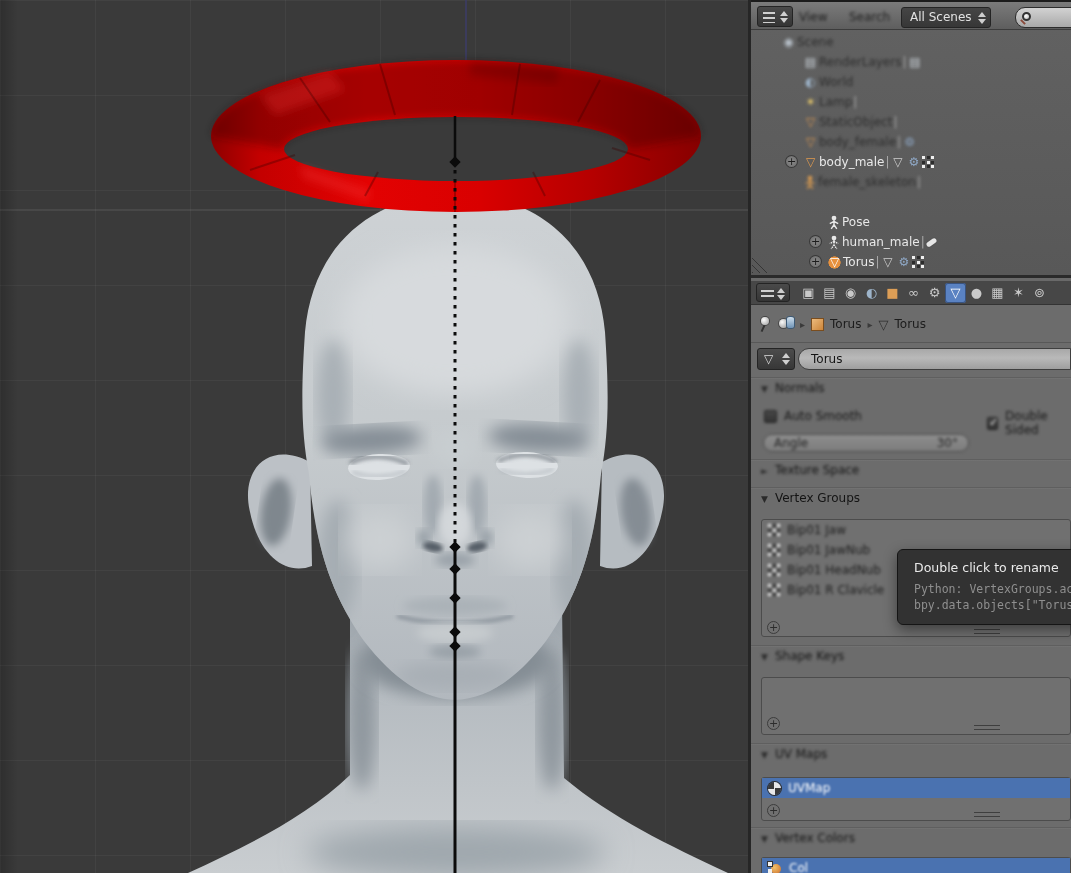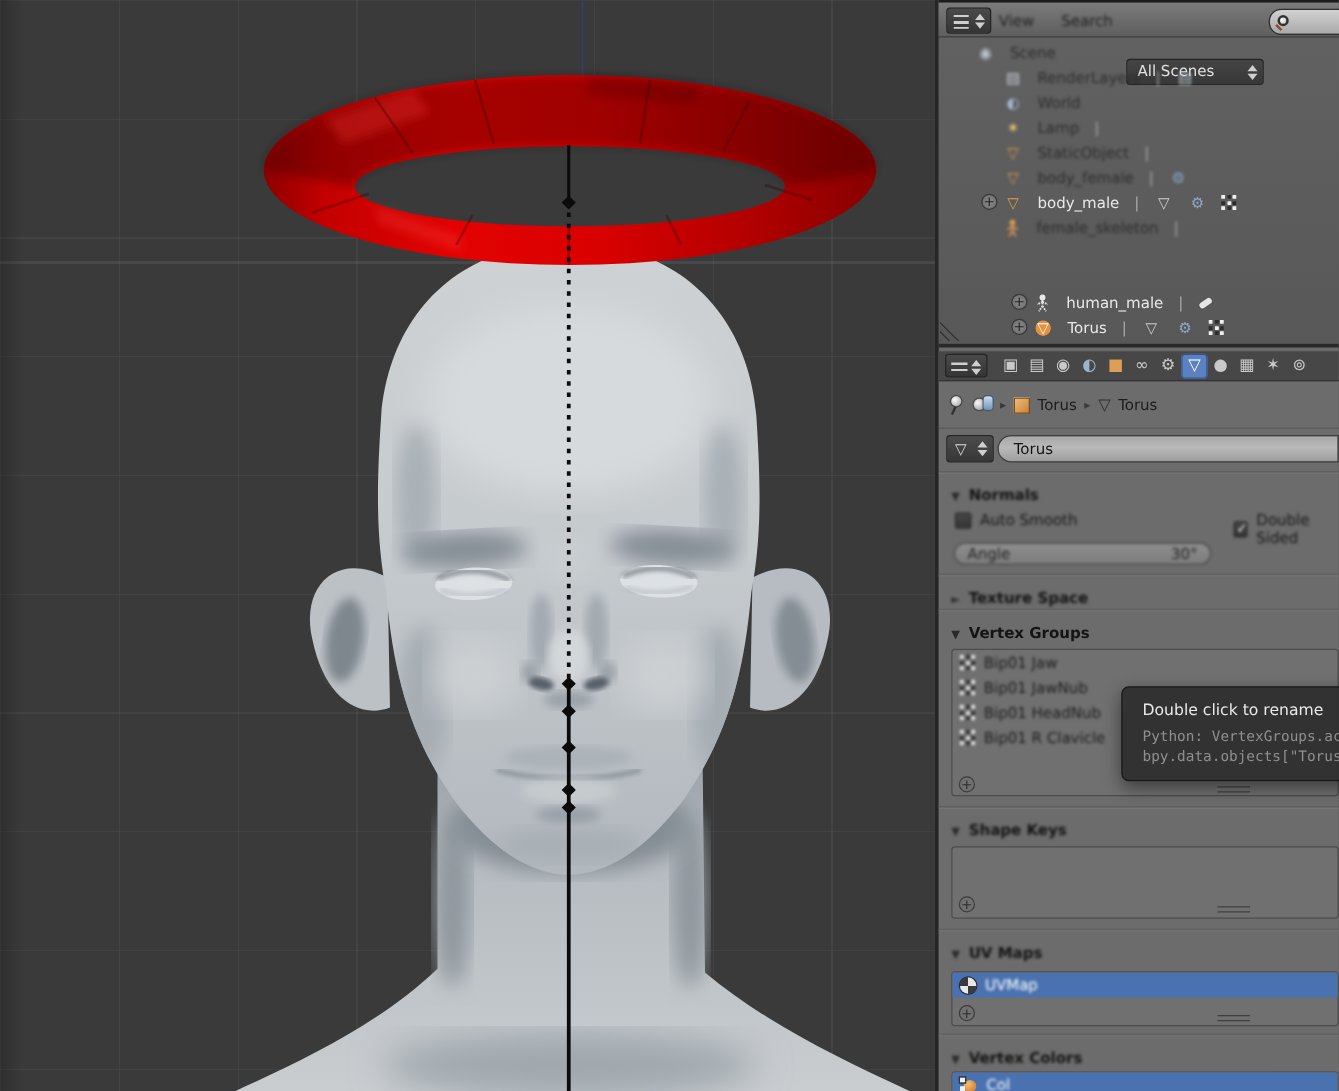--- a/index.html
+++ b/index.html
@@ -30,32 +30,32 @@
     background:linear-gradient(#4a4a4a,#353535); border:1px solid #242424; border-radius:3px; }
   .editor-btn .lines { position:absolute; left:5px; top:5px; width:12px; height:11px;
     background:repeating-linear-gradient(to bottom,#cfcfcf 0 2px, transparent 2px 5px); }
   .updown { position:absolute; right:4px; top:3px; width:8px; height:14px; }
   .updown::before { content:""; position:absolute; left:0; top:1px; border-left:4px solid transparent;
     border-right:4px solid transparent; border-bottom:5px solid #cfcfcf; }
   .updown::after { content:""; position:absolute; left:0; bottom:1px; border-left:4px solid transparent;
     border-right:4px solid transparent; border-top:5px solid #cfcfcf; }
   .out-menu { position:absolute; top:8px; color:#1f1f1f; font-size:12px; }
   .menu-view { left:48px; } .menu-search { left:98px; }
-  .scene-select { position:absolute; left:150px; top:5px; width:110px; height:21px;
+  .scene-select { position:absolute; left:150px; top:5px; width:90px; height:21px;
     background:linear-gradient(#454545,#373737); border:1px solid #242424; border-radius:3px;
-    color:#e2e2e2; line-height:19px; padding-left:8px;margin-top:40px; }
+    color:#e2e2e2; line-height:19px; padding-left:8px; }
   .search-box { position:absolute; left:264px; top:5px; width:70px; height:21px;
     background:linear-gradient(#d2d2d2,#a9a9a9); border:1px solid #2d2d2d; border-radius:10px 0 0 10px; }
   .mag { position:absolute; left:6px; top:4px; width:9px; height:9px; border:2px solid #333;
     border-radius:50%; background:radial-gradient(circle at 35% 35%, #fff, #bbb); }
   .mag::after { content:""; position:absolute; left:-4px; top:7px; width:6px; height:2px;
     background:#8a4a3a; transform:rotate(45deg); }
 
   .orow { position:absolute; left:0; width:320px; height:20px; display:flex; align-items:center;
-    gap:12px; color:#e8e8e8; }
+    gap:1px; color:#e8e8e8; }
   .orow.dark { color:#2d2d2d; }
   .d0 { padding-left:30px; } .d1 { padding-left:52px; } .d2 { padding-left:76px; }
   .tgl { position:absolute; width:13px; height:13px; border:1px solid rgba(30,30,30,.7);
     border-radius:50%; background:radial-gradient(#8b8b8b,#6a6a6a); color:#1d1d1d;
     font-size:11px; line-height:11px; text-align:center; top:3px; }
   .d1 > .tgl { left:34px; } .d2 > .tgl { left:58px; }
   .tgl.plus::before { content:"+"; } .tgl.minus::before { content:"−"; }
   .oi { display:inline-block; width:15px; text-align:center; font-size:12px; line-height:15px; }
   .gi-scene::before { content:"◉"; color:#b9c2cb; }
   .gi-layers::before { content:"▤"; color:#c6cdd4; }
@@ -111,22 +111,22 @@
     border-top:1px solid #585858; }
   .name-type-btn { position:absolute; left:6px; top:5px; width:38px; height:22px;
     background:linear-gradient(#4c4c4c,#373737); border:1px solid #242424; border-radius:3px;
     color:#ddd; text-align:left; line-height:20px; padding-left:6px; font-weight:bold; }
   .name-field { position:absolute; left:47px; top:5px; width:273px; height:22px;
     background:linear-gradient(#a8a8a8,#b9b9b9 45%,#9e9e9e); border:1px solid #3f3f3f;
     border-radius:11px 0 0 11px; color:#141414; line-height:20px; padding-left:12px; }
 
   .psep { position:absolute; left:0; width:320px; height:2px;
     background:linear-gradient(#565656,#7b7b7b); }
-  .phead { position:absolute; left:0; width:320px; height:22px; display:flex; align-items:flex-end;
-    gap:7px; padding-left:10px; color:#141414;font-weight:bold; }
+  .phead { position:absolute; left:0; width:320px; height:22px; display:flex; align-items:flex-start;
+    gap:7px; padding-left:10px; color:#141414; }
   .caret-open::before { content:"▼"; font-size:9px; color:#2a2a2a; }
   .caret-closed::before { content:"►"; font-size:9px; color:#2a2a2a; }
 
   .checkbox { display:inline-block; width:13px; height:13px; background:linear-gradient(#474747,#333);
     border:1px solid #222; border-radius:2px; position:relative; }
   .checkbox.on::before { content:"✓"; position:absolute; left:1px; top:-2px; color:#e8e8e8; font-size:11px; }
   .cb-row { position:absolute; display:flex; align-items:center; gap:7px; color:#161616; }
   .slider-field { position:absolute; left:12px; width:206px; height:18px;
     background:linear-gradient(#8d8d8d,#7c7c7c); border:1px solid #4a4a4a; border-radius:9px;
     color:#222; line-height:16px; padding:0 10px; display:flex; justify-content:space-between; }
@@ -349,20 +349,29 @@
     <div class="orow d1 dark bz" style="top:172px">
       <svg class="figure-svg" viewBox="0 0 10 10">
         <g stroke="#d89a50" stroke-width="1" fill="#d89a50">
             <circle cx="5" cy="1.8" r="1.2"></circle>
         <path d="M5 3.2 V6.6 M5 4.2 L2 5.8 M5 4.2 L8 5.8 M5 6.6 L3 9.6 M5 6.6 L7 9.6" fill="none"></path>
           </g>
       </svg>
       <span>female_skeleton</span>
       <span class="osep">|</span>
     </div>
+    <div class="orow d2" style="top:212px">
+      <svg class="figure-svg" viewBox="0 0 10 10">
+        <g stroke="#e8e8e8" stroke-width="1" fill="#e8e8e8">
+            <circle cx="5" cy="1.8" r="1.2"></circle>
+        <path d="M5 3.2 V6.6 M5 4.2 L2 5.8 M5 4.2 L8 5.8 M5 6.6 L3 9.6 M5 6.6 L7 9.6" fill="none"></path>
+          </g>
+      </svg>
+      <span>Pose</span>
+    </div>
     <div class="orow d2" style="top:232px">
       <span class="tgl plus"></span>
       <svg class="figure-svg" viewBox="0 0 10 10">
         <g stroke="#e8e8e8" stroke-width="1" fill="#e8e8e8">
             <circle cx="5" cy="1.8" r="1.2"></circle>
         <path d="M5 3.2 V6.6 M5 4.2 L2 5.8 M5 4.2 L8 5.8 M5 6.6 L3 9.6 M5 6.6 L7 9.6" fill="none" stroke-dasharray="1 .6"></path>
           </g>
       </svg>
       <span>human_male</span>
       <span class="osep">|</span>

